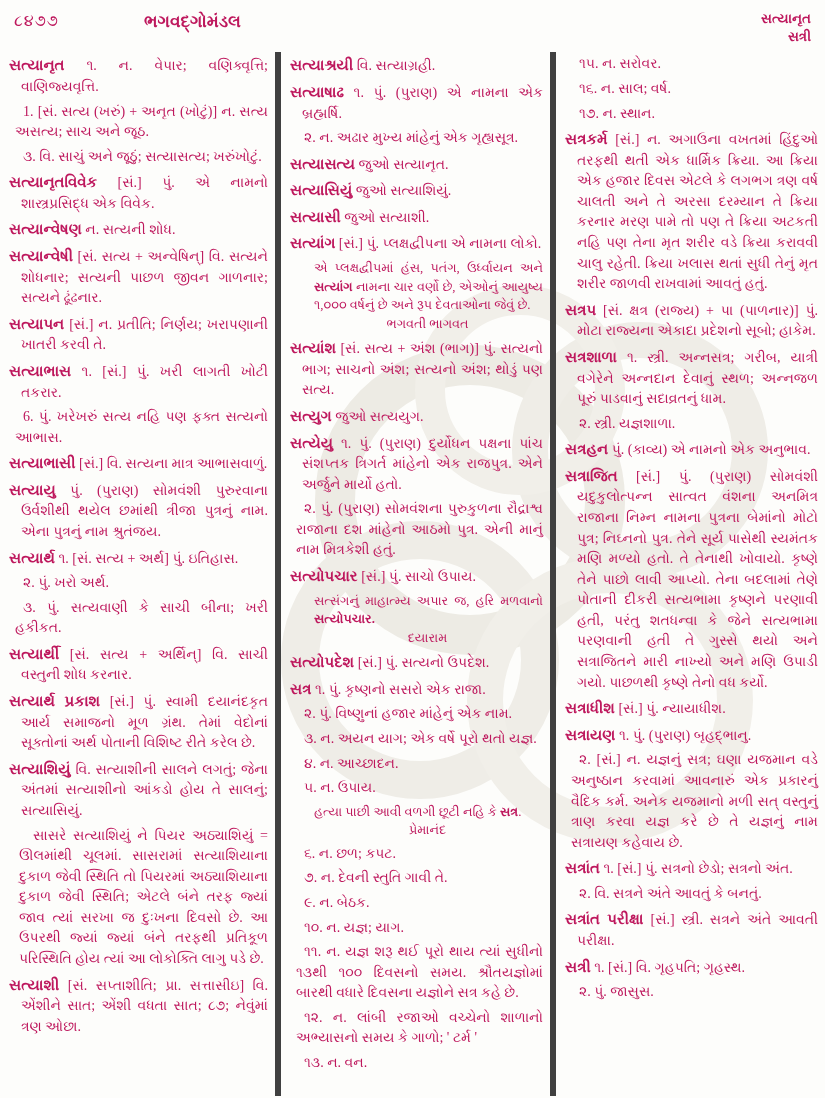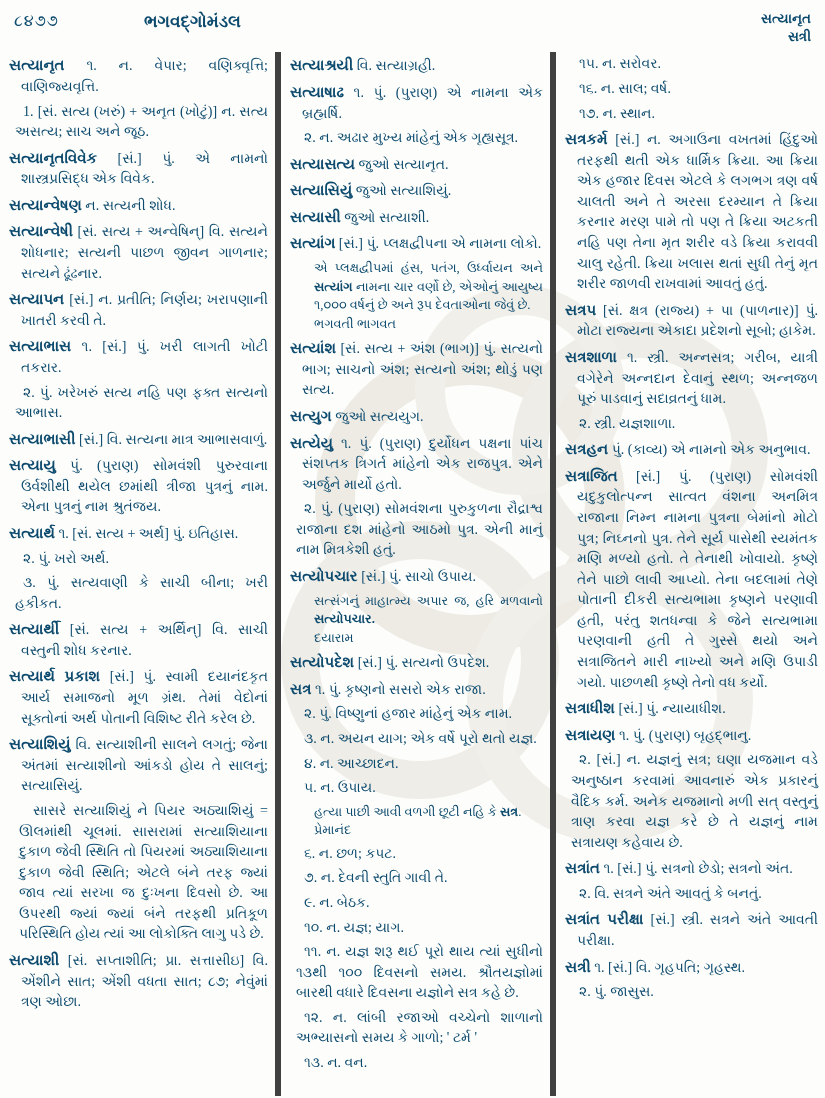--- a/index.html
+++ b/index.html
@@ -1,21 +1,21 @@
 <!DOCTYPE html>
 <html><head>
 <meta charset="utf-8">
 <style>
   html,body{margin:0;padding:0;background:#e8e8e8;}
   .page{
     position:relative;
     width:825px;height:1098px;
     margin:0 auto;
     background:#fdfdfb;
-    color:#0c4a6e;
+    color:#be185d;
     font-family:"Liberation Serif","DejaVu Serif",serif;
     overflow:hidden;
     box-sizing:border-box;
   }
   .watermark{
     position:absolute;left:0;top:0;width:825px;height:1098px;
     z-index:0;pointer-events:none;
   }
   .header{
     position:relative;z-index:1;
@@ -38,21 +38,21 @@
     font-size:14px;line-height:1.47;
     text-align:justify;
   }
   .column + .column{border-left:6px solid #404040;}
   p.blk{margin:0 0 4px 0;}
   p.head{padding-left:12px;text-indent:-12px;}
   p.head b.hw{font-size:15px;}
   p.sense{padding-left:6px;text-indent:8px;}
   p.quote{font-size:12.8px;line-height:1.45;padding-left:24px;margin:1px 0 4px 0;}
   p.idiom{padding-left:10px;text-indent:14px;margin:1px 0 4px 0;}
-  span.attr{display:block;text-align:left;padding-right:2px;}
+  span.attr{display:block;text-align:center;padding-right:2px;}
 </style>
 </head>
 <body>
 
 <div class="page">
 
   <svg class="watermark" viewBox="0 0 825 1098" xmlns="http://www.w3.org/2000/svg">
     <circle cx="470" cy="500" r="135" fill="none" stroke="#edebe4" stroke-width="40"></circle>
     <circle cx="640" cy="450" r="110" fill="none" stroke="#efede7" stroke-width="36"></circle>
     <circle cx="420" cy="660" r="120" fill="none" stroke="#efede7" stroke-width="38"></circle>
@@ -66,26 +66,27 @@
     <div class="guide">
       <div>સત્યાનૃત</div>
       <div>સત્રી</div>
     </div>
   </div>
 
   <div class="content">
     <div class="column">
         <p class="blk head"><b class="hw">સત્યાનૃત</b> ૧. ન. વેપાર; વણિક્વૃત્તિ; વાણિજ્યવૃત્તિ.</p>
         <p class="blk sense">1. [સં. સત્ય (ખરું) + અનૃત (ખોટું)] ન. સત્ય અસત્ય; સાચ અને જૂઠ.</p>
+        <p class="blk sense">૩. વિ. સાચું અને જૂઠું; સત્યાસત્ય; ખરુંખોટું.</p>
         <p class="blk head"><b class="hw">સત્યાનૃતવિવેક</b> [સં.] પું. એ નામનો શાસ્ત્રપ્રસિદ્ધ એક વિવેક.</p>
         <p class="blk head"><b class="hw">સત્યાન્વેષણ</b> ન. સત્યની શોધ.</p>
         <p class="blk head"><b class="hw">સત્યાન્વેષી</b> [સં. સત્ય + અન્વેષિન્] વિ. સત્યને શોધનાર; સત્યની પાછળ જીવન ગાળનાર; સત્યને ઢૂંઢનાર.</p>
         <p class="blk head"><b class="hw">સત્યાપન</b> [સં.] ન. પ્રતીતિ; નિર્ણય; ખરાપણાની ખાતરી કરવી તે.</p>
         <p class="blk head"><b class="hw">સત્યાભાસ</b> ૧. [સં.] પું. ખરી લાગતી ખોટી તકરાર.</p>
-        <p class="blk sense">૨. પું. ખરેખરું સત્ય નહિ પણ ફક્ત સત્યનો આભાસ.</p>
+        <p class="blk sense">6. પું. ખરેખરું સત્ય નહિ પણ ફક્ત સત્યનો આભાસ.</p>
         <p class="blk head"><b class="hw">સત્યાભાસી</b> [સં.] વિ. સત્યના માત્ર આભાસવાળું.</p>
         <p class="blk head"><b class="hw">સત્યાયુ</b> પું. (પુરાણ) સોમવંશી પુરુરવાના ઉર્વશીથી થયેલ છમાંથી ત્રીજા પુત્રનું નામ. એના પુત્રનું નામ શ્રુતંજય.</p>
         <p class="blk head"><b class="hw">સત્યાર્થ</b> ૧. [સં. સત્ય + અર્થ] પું. ઇતિહાસ.</p>
         <p class="blk sense">૨. પું. ખરો અર્થ.</p>
         <p class="blk sense">૩. પું. સત્યવાણી કે સાચી બીના; ખરી હકીકત.</p>
         <p class="blk head"><b class="hw">સત્યાર્થી</b> [સં. સત્ય + અર્થિન્] વિ. સાચી વસ્તુની શોધ કરનાર.</p>
         <p class="blk head"><b class="hw">સત્યાર્થ પ્રકાશ</b> [સં.] પું. સ્વામી દયાનંદકૃત આર્ય સમાજનો મૂળ ગ્રંથ. તેમાં વેદોનાં સૂક્તોનાં અર્થ પોતાની વિશિષ્ટ રીતે કરેલ છે.</p>
         <p class="blk head"><b class="hw">સત્યાશિયું</b> વિ. સત્યાશીની સાલને લગતું; જેના અંતમાં સત્યાશીનો આંકડો હોય તે સાલનું; સત્યાસિયું.</p>
         <p class="blk idiom">સાસરે સત્યાશિયું ને પિયર અઠ્યાશિયું = ઊલમાંથી ચૂલમાં. સાસરામાં સત્યાશિયાના દુકાળ જેવી સ્થિતિ તો પિયરમાં અઠ્યાશિયાના દુકાળ જેવી સ્થિતિ; એટલે બંને તરફ જ્યાં જાવ ત્યાં સરખા જ દુઃખના દિવસો છે. આ ઉપરથી જ્યાં જ્યાં બંને તરફથી પ્રતિકૂળ પરિસ્થિતિ હોય ત્યાં આ લોકોક્તિ લાગુ પડે છે.</p>
         <p class="blk head"><b class="hw">સત્યાશી</b> [સં. સપ્તાશીતિ; પ્રા. સત્તાસીઇ] વિ. એંશીને સાત; એંશી વધતા સાત; ૮૭; નેવુંમાં ત્રણ ઓછા.</p>

